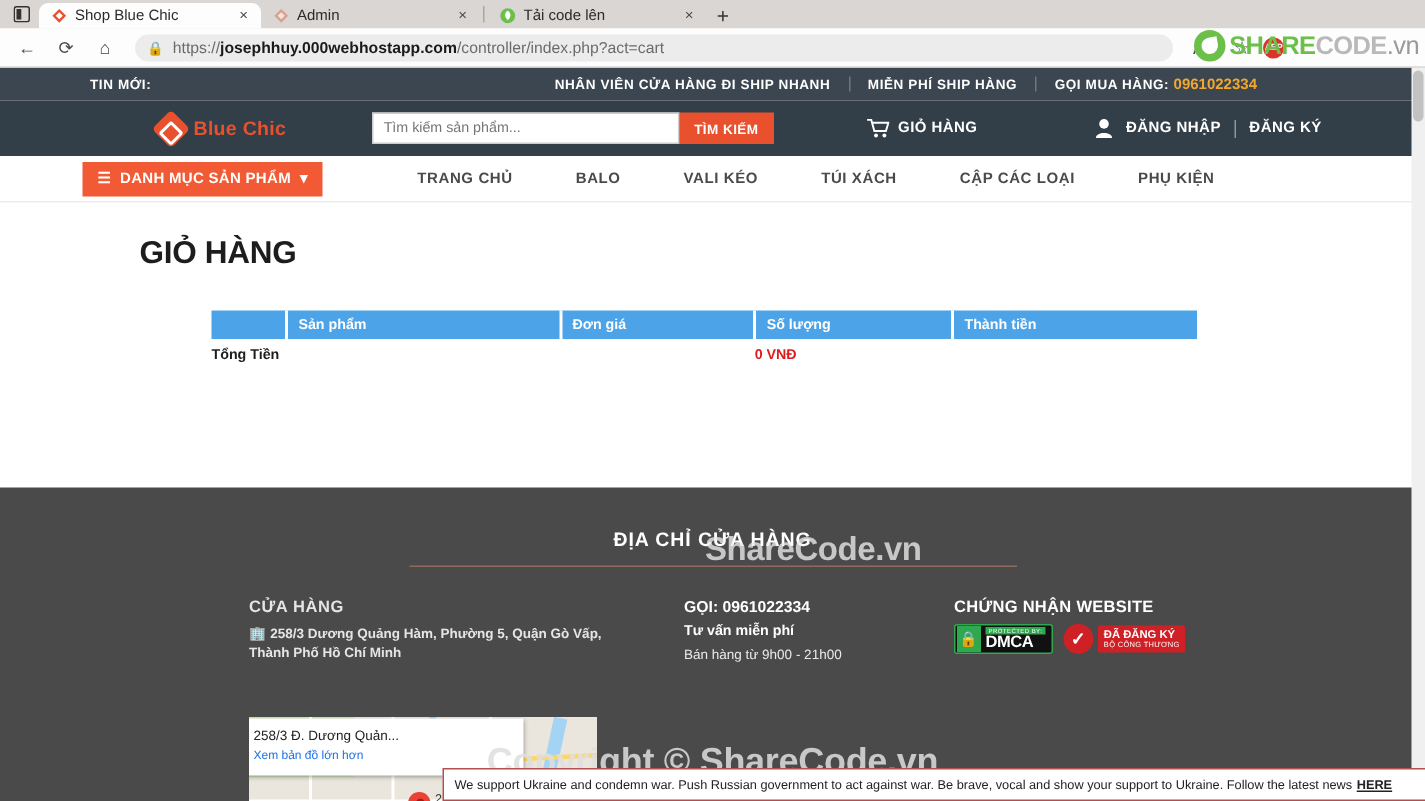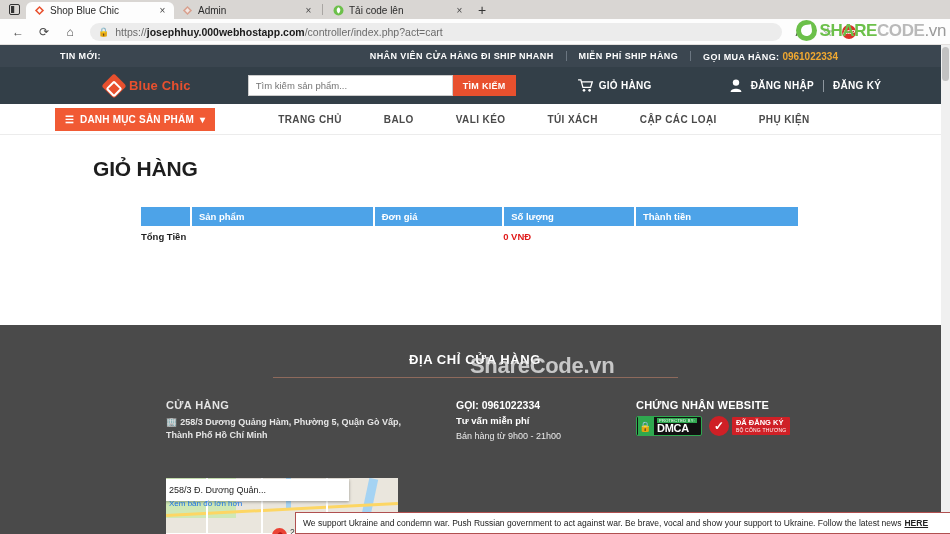--- a/index.html
+++ b/index.html
@@ -203,21 +203,21 @@
   
   .map {
     position:absolute; left:166px; top:153px; width:232px; height:109px;
     background:#eae6dd; overflow:hidden; border:none;
   }
   .map .road { position:absolute; background:#fff; }
   .map .road-y { position:absolute; background:#fdd663; }
   .map .water { position:absolute; background:#a5d3f3; }
   .map .green { position:absolute; background:#cfe8b6; }
   .map .infocard {
-    position:absolute; left:-5px; top:1px; width:188px; height:22px; background:#fff;
+    position:absolute; left:-5px; top:1px; width:188px; height:38px; background:#fff;
     box-shadow:0 1px 3px rgba(0,0,0,.35); padding:5px 8px;
   }
   .map .infocard .t1 { font-size:9px; color:#222; line-height:12px; }
   .map .infocard .t2 { font-size:8px; color:#1a73e8; margin-top:3px; }
   .map .marker {
     position:absolute; left:106px; top:50px; width:15px; height:15px;
     background:#ea4335; border-radius:50% 50% 50% 0; transform:rotate(-45deg);
   }
   .map .marker::after{
     content:""; position:absolute; left:4.5px; top:4.5px; width:6px; height:6px;
@@ -473,20 +473,21 @@
 
         <div class="marker"></div>
         <div class="mlabel">258/3 Đ. Dương Quảng Hàm, Phường 5, Gò...</div>
 
         <div class="btxt" style="left:2px;top:55px;">nuri Phan Văn Trị</div>
 
       </div>
     </div>
 
     <div class="wm1">ShareCode.vn</div>
+    <div class="wm2">Copyright © ShareCode.vn</div>
   </div>
 
   <div class="scrollbar">
     <div class="arrow" style="top:0;">▲</div>
     <div class="thumbv"></div>
     <div class="arrow" style="bottom:0;">▼</div>
   </div>
 
   <div class="ukr">
     <span>We support Ukraine and condemn war. Push Russian government to act against war. Be brave, vocal and show your support to Ukraine. Follow the latest news</span>

